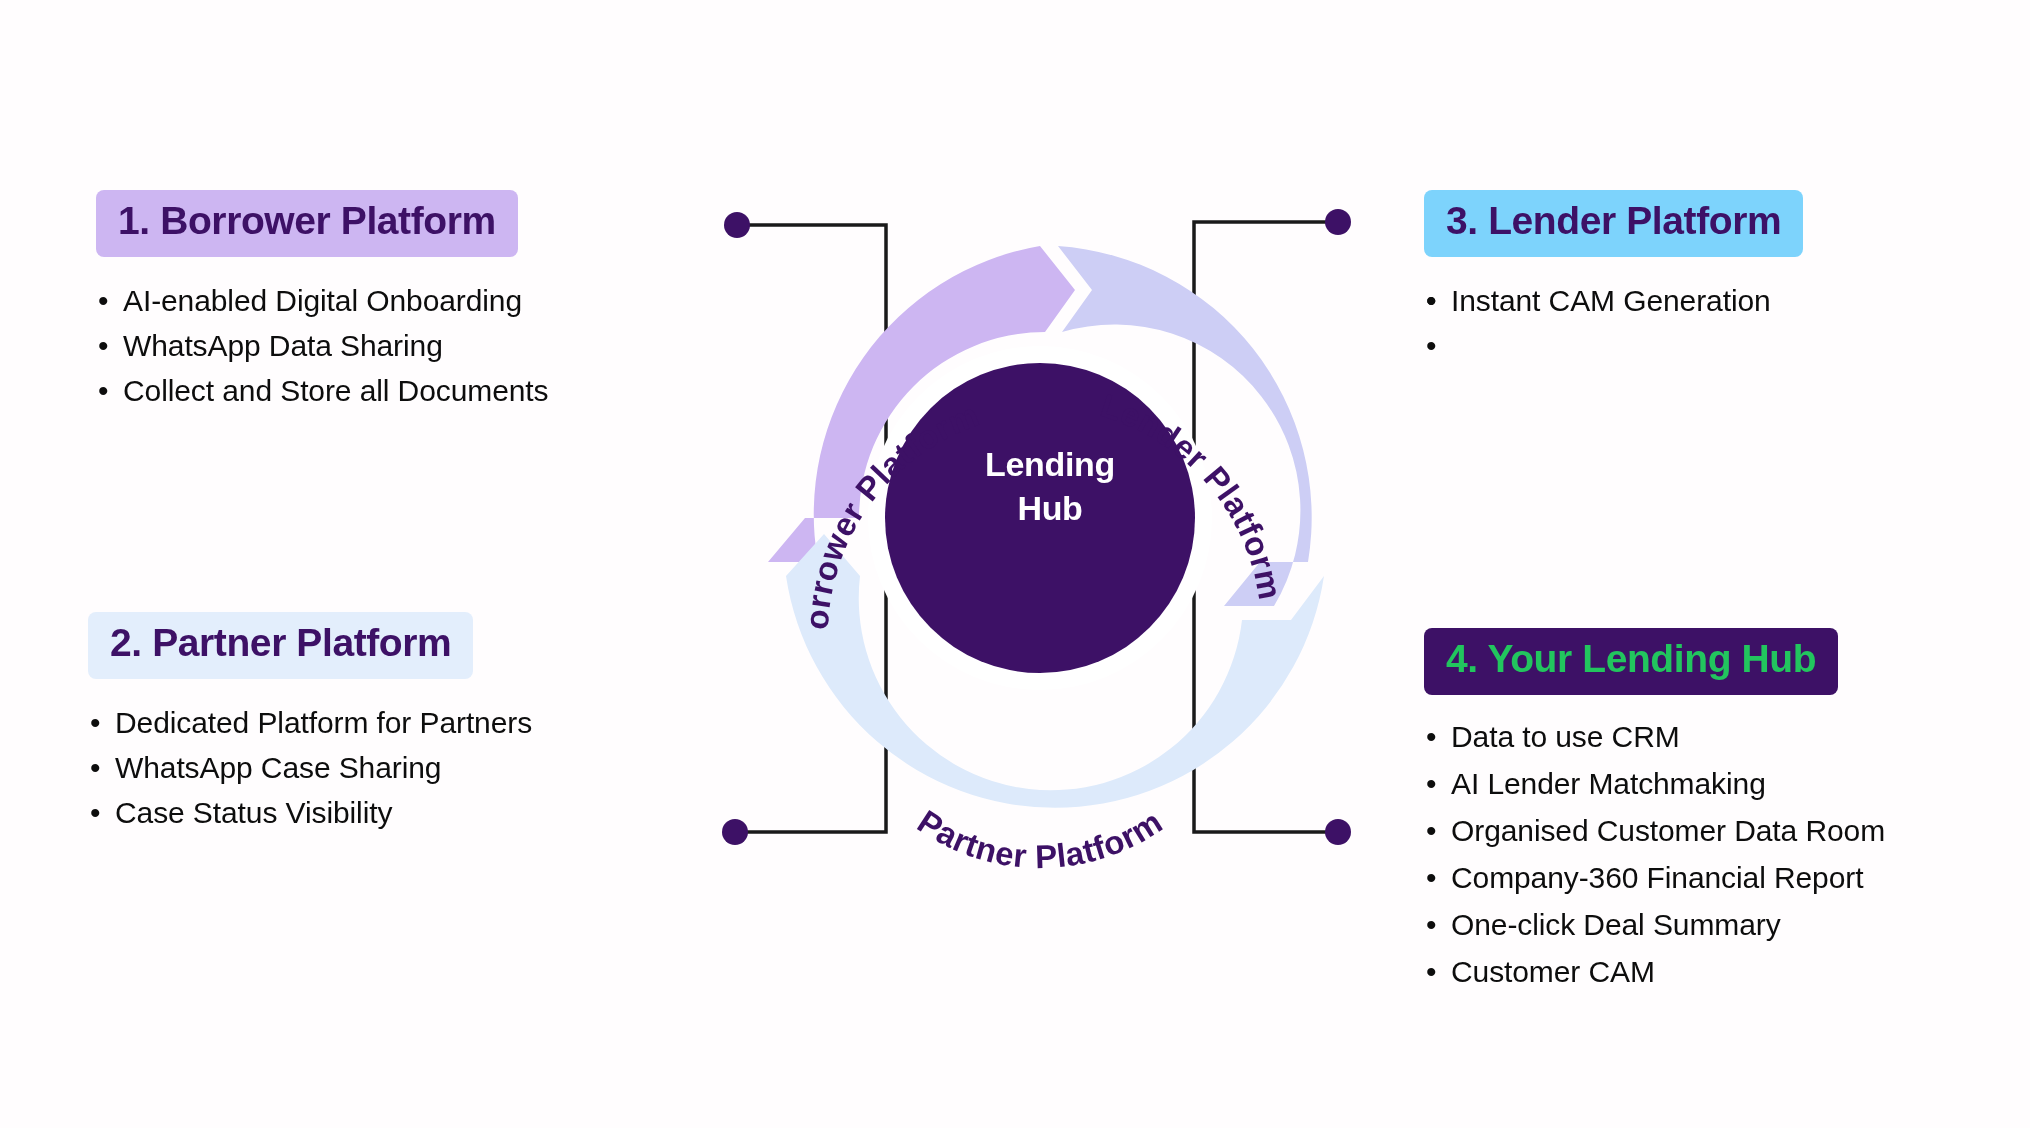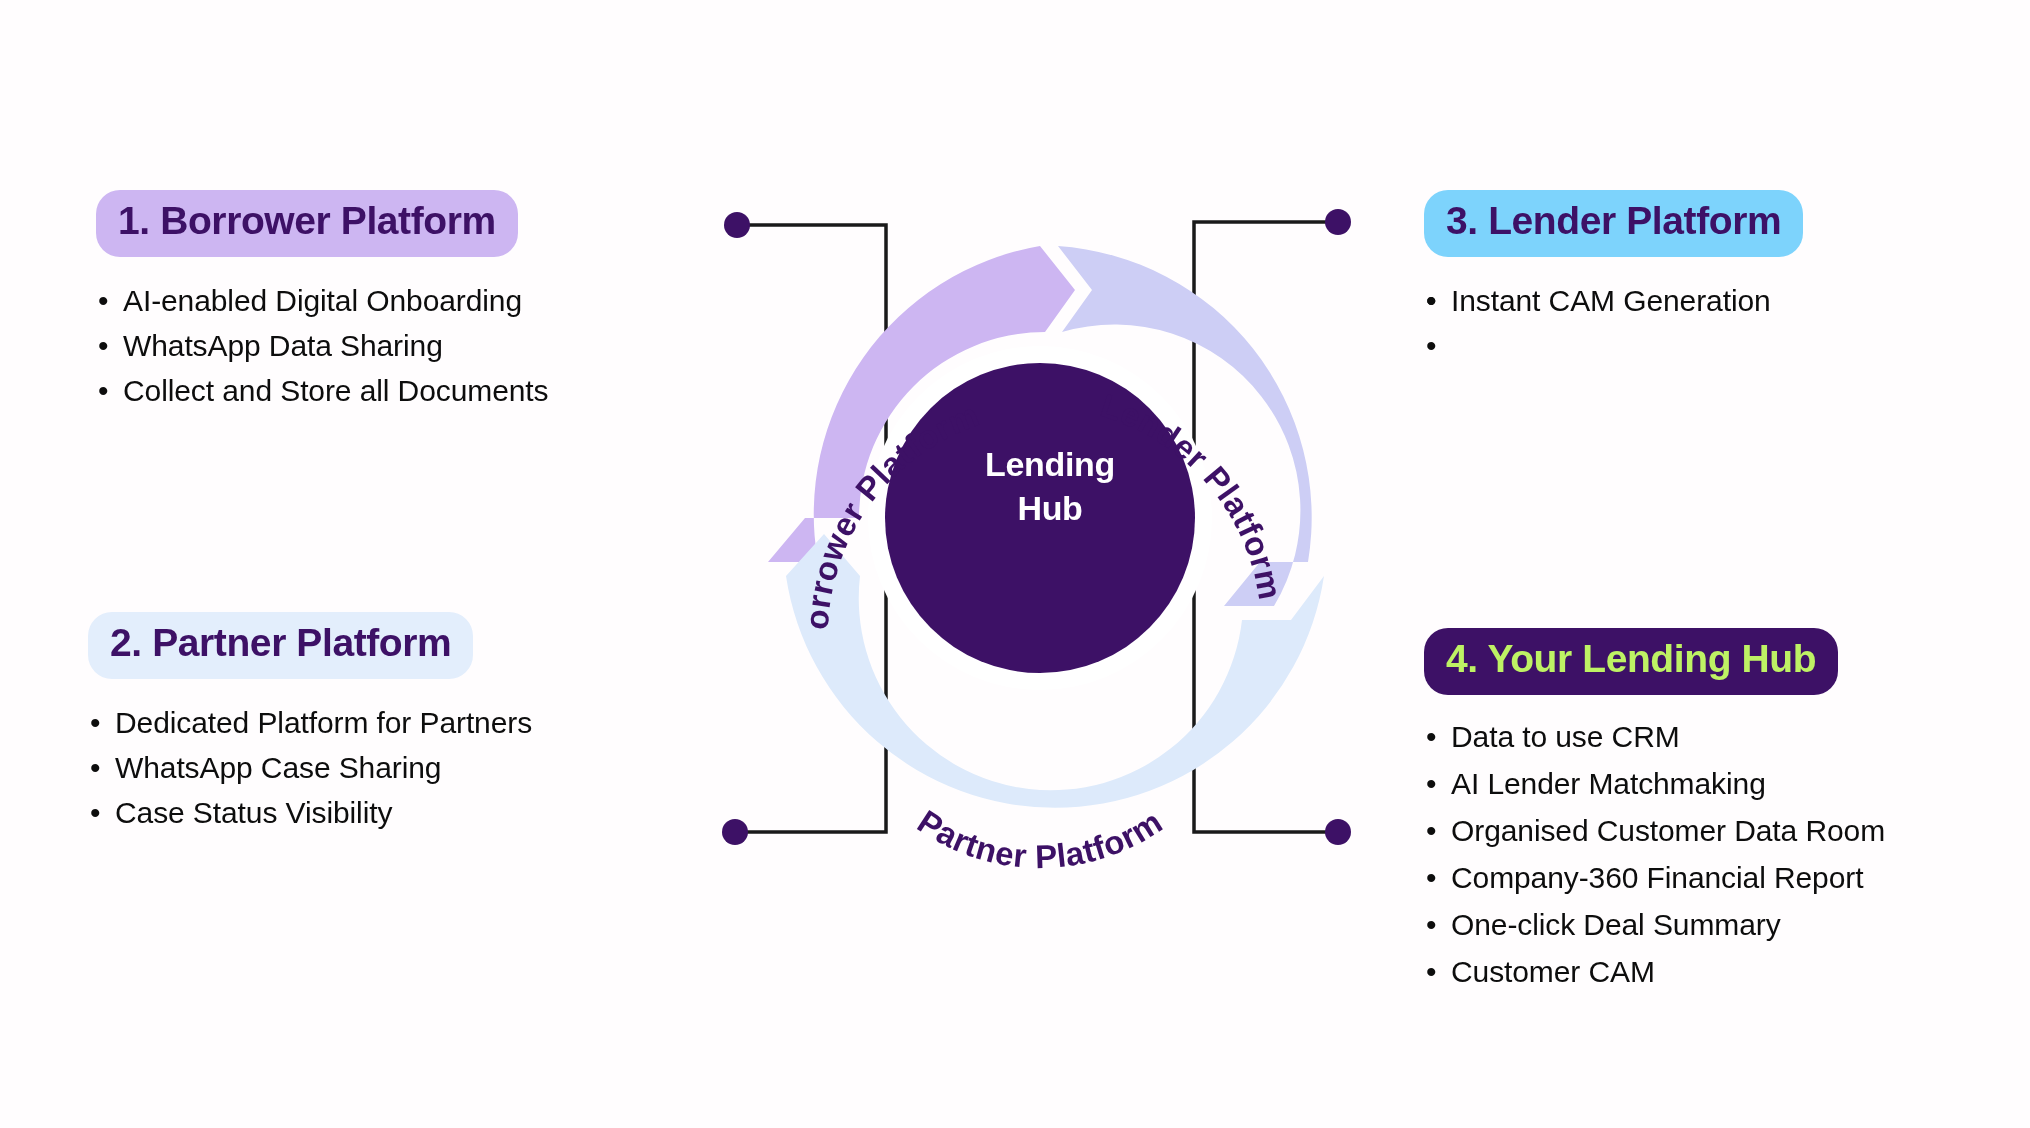--- a/index.html
+++ b/index.html
@@ -27,33 +27,33 @@
     position: absolute;
     box-sizing: border-box;
   }
   .panel-1 { left: 96px;  top: 190px;  width: 560px; }
   .panel-2 { left: 88px;  top: 612px;  width: 560px; }
   .panel-3 { left: 1424px; top: 190px; width: 560px; }
   .panel-4 { left: 1424px; top: 628px; width: 560px; }
 
   .pill {
     display: inline-block;
-    border-radius: 24px;
+    border-radius: 8px;
     padding: 11px 22px 15px 22px;
     font-size: 39px;
     font-weight: bold;
     letter-spacing: -0.4px;
     line-height: 1.05;
     white-space: nowrap;
     color: #3d1166;
   }
   .pill-1 { background: #cdb6f2; }
   .pill-2 { background: #e3eefc; }
   .pill-3 { background: #7dd3fc; }
-  .pill-4 { background: #3d1166; color: #bef264; }
+  .pill-4 { background: #3d1166; color: #22c55e; }
 
   .bullets {
     list-style: none;
     margin: 26px 0 0 0;
     padding: 0;
   }
   .panel-4 .bullets { margin-top: 24px; }
   .bullets li {
     position: relative;
     padding-left: 27px;

